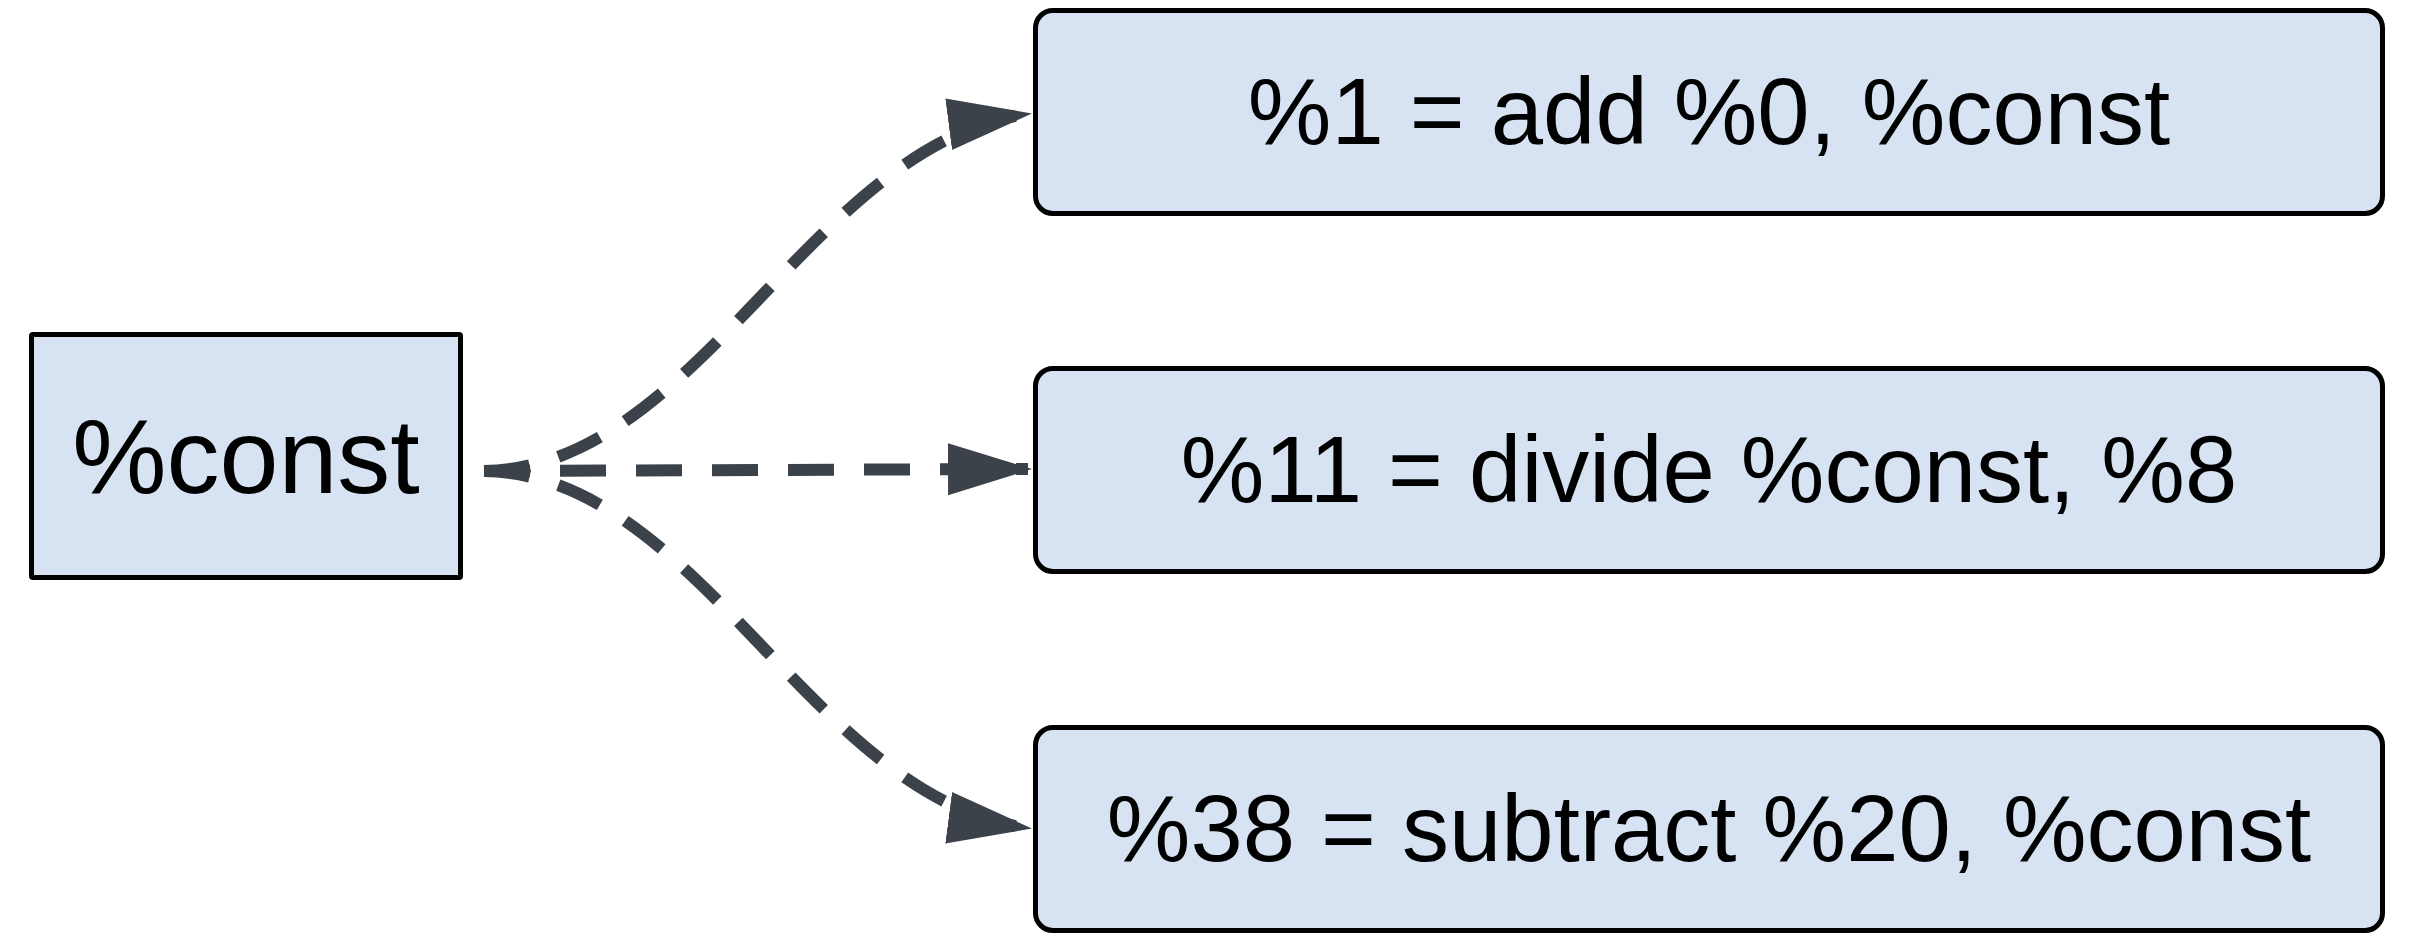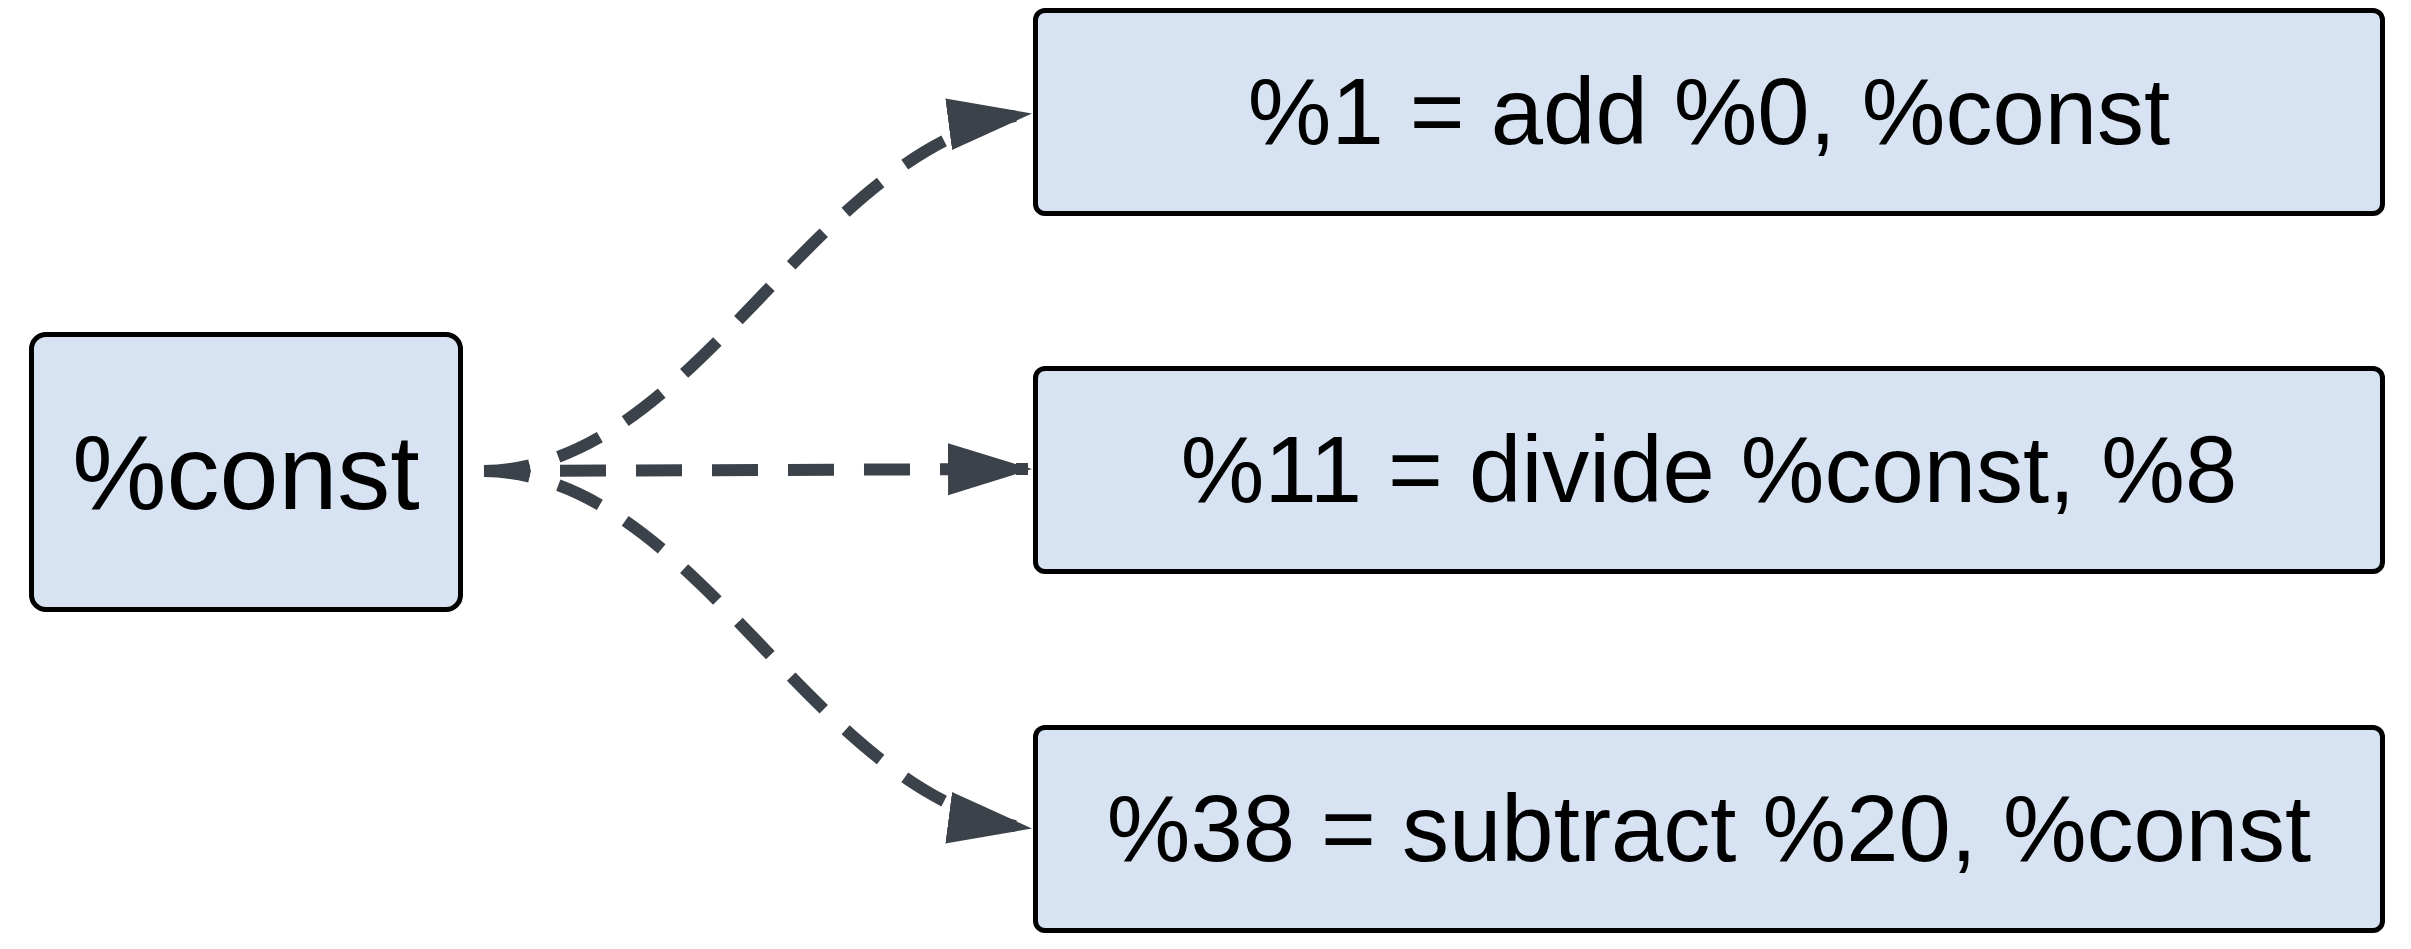--- a/index.html
+++ b/index.html
@@ -39,29 +39,29 @@
     align-items: center;
     justify-content: center;
     color: #000000;
     text-align: center;
     white-space: nowrap;
   }
   .node-source {
     left: 29px;
     top: 332px;
     width: 434px;
-    height: 280px;
-    border-radius: 17px;
+    height: 248px;
+    border-radius: 4px;
     font-size: 106px;
   }
   .node-target {
     left: 1033px;
     width: 1352px;
     height: 208px;
-    border-radius: 12px;
+    border-radius: 20px;
     font-size: 94px;
     text-align: right;
   }
   .node-target-1 { top: 8px; }
   .node-target-2 { top: 366px; }
   .node-target-3 { top: 725px; }
 </style>
 </head>
 <body>
 

